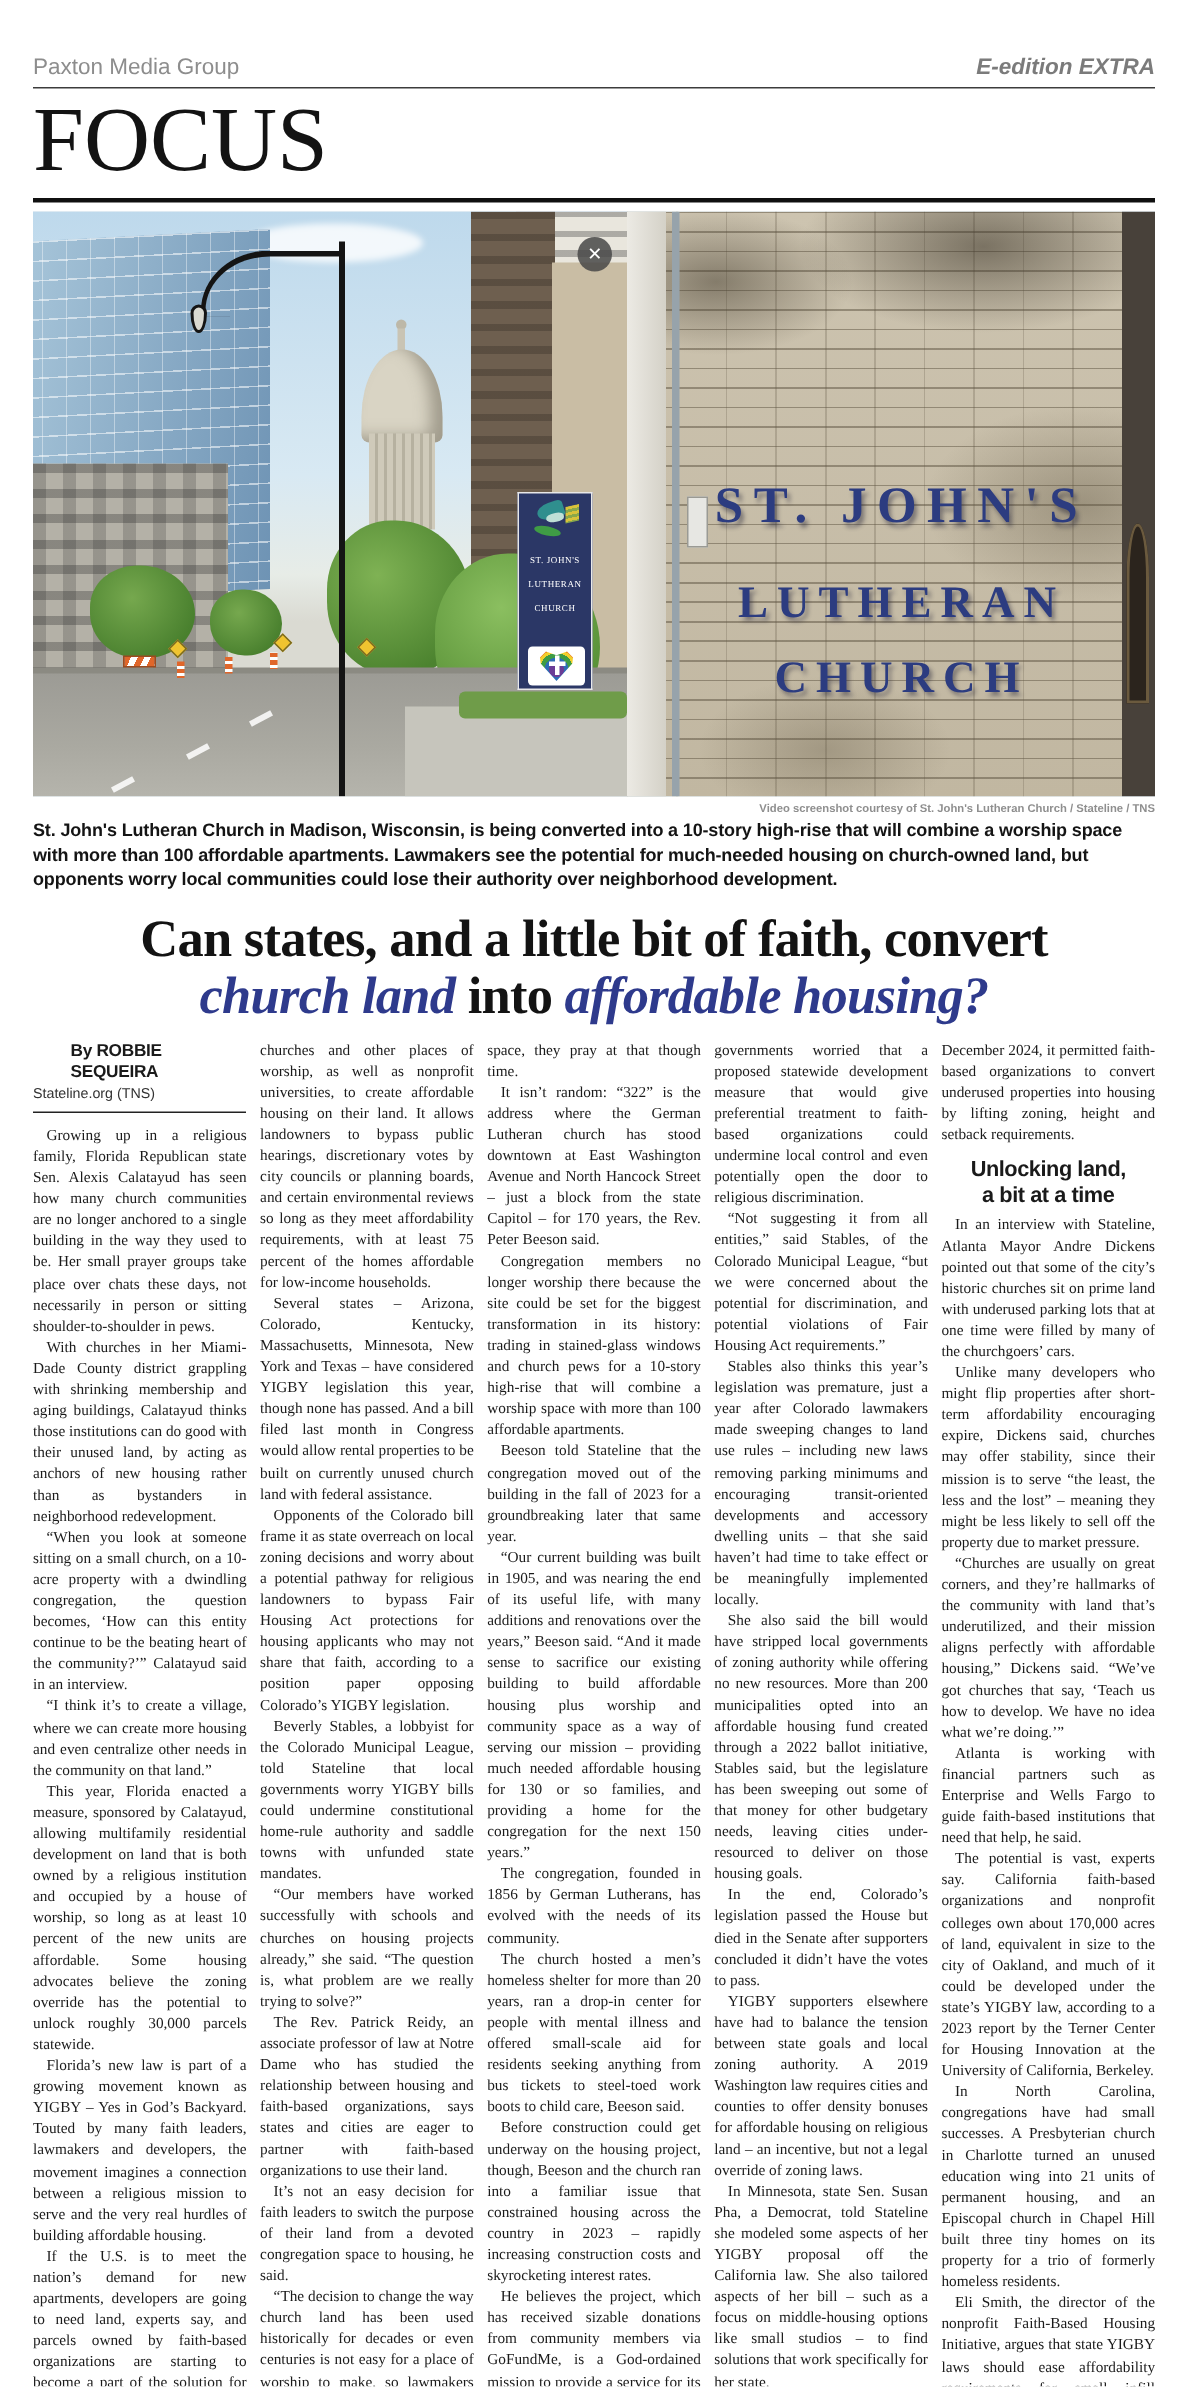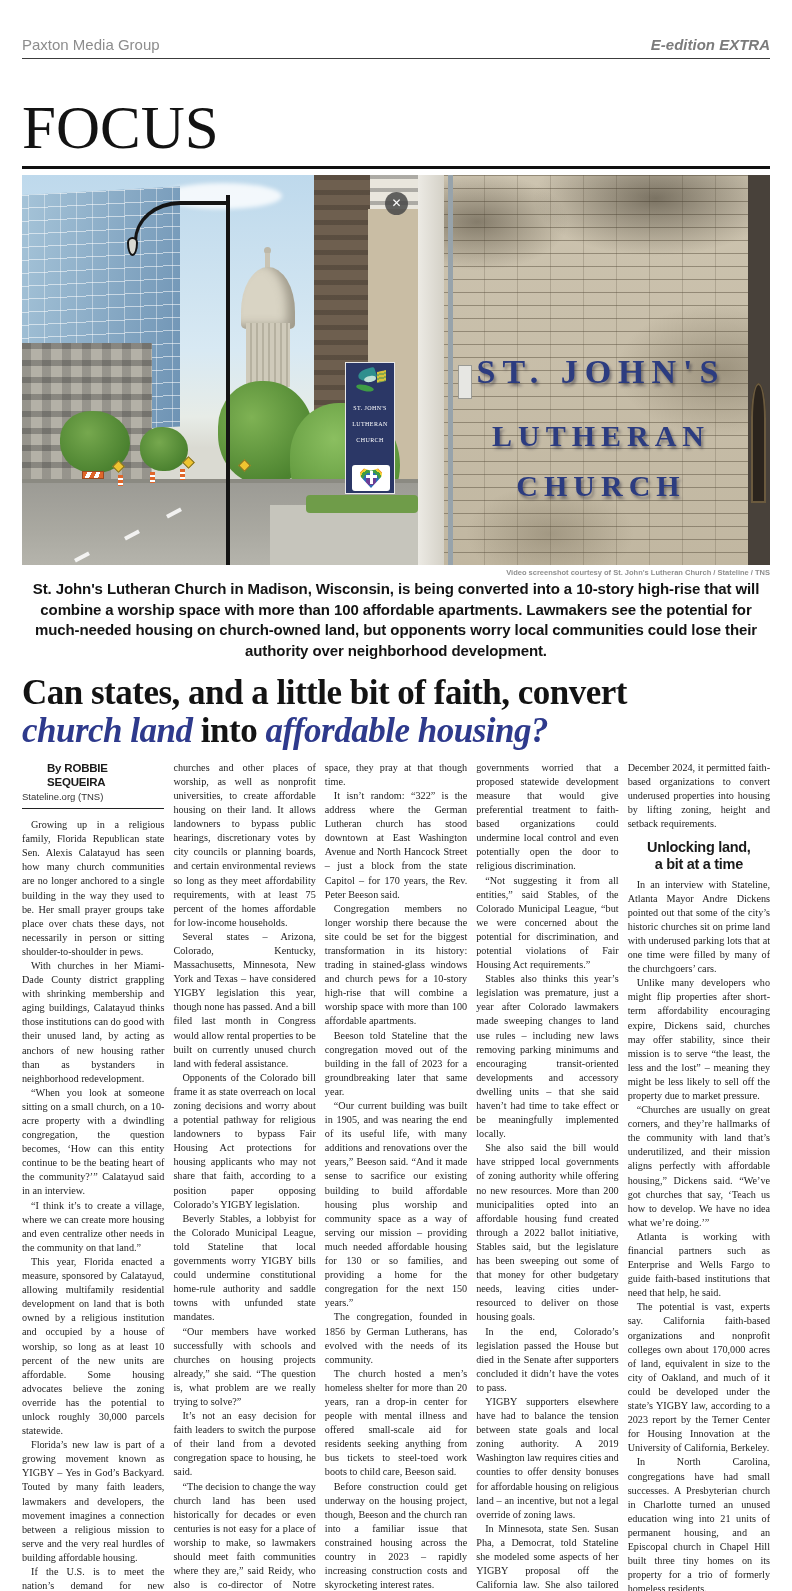--- a/index.html
+++ b/index.html
@@ -9,21 +9,21 @@
   .inner { padding:0 22px; }
 
   
   .mast-row { display:flex; justify-content:space-between; align-items:flex-end;
               padding:36px 0 5px; border-bottom:1px solid #3c3c3c; }
   .publisher { font-family:"Liberation Sans", sans-serif; font-size:15px; color:#8d8d8d; }
   .edition   { font-family:"Liberation Sans", sans-serif; font-size:15px; font-weight:700;
                font-style:italic; color:#7b7b7b; }
   .focus-wrap { border-bottom:3px solid #101010; padding:4px 0 8px; }
   .focus { font-size:61px; line-height:1; font-weight:400; letter-spacing:0; color:#131313;
-           font-family:"Liberation Serif", serif;margin-top:34px; }
+           font-family:"Liberation Serif", serif; }
 
   
   .photo { position:relative; width:748px; height:390px; margin-top:6px; overflow:hidden; background:#cfe0ea; }
   .ph-left { position:absolute; left:0; top:0; width:396px; height:390px; overflow:hidden;
     background:linear-gradient(#bed9ec 0%, #d8e9f3 45%, #e7ece7 62%, #dadad2 70%); }
   .cloud { position:absolute; background:rgba(255,255,255,.8); border-radius:50%; filter:blur(2px); }
   .glass-bldg { position:absolute; left:-10px; top:16px; width:168px; height:240px; transform:skewY(-3deg);
     background:
       repeating-linear-gradient(to bottom, rgba(255,255,255,.55) 0 1px, transparent 1px 13px),
       repeating-linear-gradient(to right, rgba(255,255,255,.4) 0 1px, transparent 1px 16px),
@@ -107,25 +107,25 @@
   .arch { position:absolute; left:3px; top:208px; width:15px; height:120px; background:#2b241d;
     border-radius:50% 50% 0 0 / 30% 30% 0 0;
     box-shadow:inset 0 0 0 2px #6b5a3e; }
   .close-btn { position:absolute; left:363px; top:17px; width:23px; height:23px; border-radius:50%;
     background:rgba(72,72,72,.85); color:#fff; font-family:"Liberation Sans", sans-serif;
     font-size:12px; line-height:23px; text-align:center; cursor:pointer; }
 
   
   .credit { font-family:"Liberation Sans", sans-serif; font-size:7.5px; font-weight:700; color:#8f8f8f;
             text-align:right; margin-top:3px; }
-  .caption { font-family:"Liberation Sans", sans-serif; font-size:15px; font-weight:700; color:#141414;
-             line-height:1.38; margin-top:2px; letter-spacing:-.1px;text-align:center; }
-
-  
-  .headline { margin:12px 0 0; text-align:left; font-family:"Liberation Serif", serif;
+  .caption { font-family:"Liberation Sans", sans-serif; font-size:12px; font-weight:700; color:#141414;
+             line-height:1.38; margin-top:2px; letter-spacing:-.1px; }
+
+  
+  .headline { margin:12px 0 0; text-align:center; font-family:"Liberation Serif", serif;
               font-weight:700; font-size:35px; line-height:1.1; letter-spacing:-.5px; color:#131313; }
   .hl-accent { color:#2e3a8c; font-style:italic; }
 
   
   .article { display:flex; gap:9px; margin-top:10px; height:900px; overflow:hidden; }
   .col { flex:1 1 0; min-width:0; font-size:10.2px; line-height:14.1px; color:#1a1a1a; }
   .byline { border-bottom:1.5px solid #222; padding-bottom:4px; margin-bottom:9px; }
   .byline-author { font-family:"Liberation Sans", sans-serif; font-weight:700; font-size:11.5px; letter-spacing:-.2px;margin-left:25px; }
   .byline-src { font-family:"Liberation Sans", sans-serif; font-size:9.5px; color:#333; margin-top:1px; }
   .para { margin:0; text-indent:9px; text-align:justify; }
@@ -233,20 +233,21 @@
           <p class="para">This year, Florida enacted a measure, sponsored by Calatayud, allowing multifamily residential development on land that is both owned by a religious institution and occupied by a house of worship, so long as at least 10 percent of the new units are affordable. Some housing advocates believe the zoning override has the potential to unlock roughly 30,000 parcels statewide.</p>
           <p class="para">Florida’s new law is part of a growing movement known as YIGBY – Yes in God’s Backyard. Touted by many faith leaders, lawmakers and developers, the movement imagines a connection between a religious mission to serve and the very real hurdles of building affordable housing.</p>
           <p class="para">If the U.S. is to meet the nation’s demand for new apartments, developers are going to need land, experts say, and parcels owned by faith-based organizations are starting to become a part of the solution for some states. At the same time, some skeptics question whether the movement could strip local communities of having a say in neighborhood development.</p>
         </div>
         <div class="col">
           <p class="para cont">churches and other places of worship, as well as nonprofit universities, to create affordable housing on their land. It allows landowners to bypass public hearings, discretionary votes by city councils or planning boards, and certain environmental reviews so long as they meet affordability requirements, with at least 75 percent of the homes affordable for low-income households.</p>
           <p class="para">Several states – Arizona, Colorado, Kentucky, Massachusetts, Minnesota, New York and Texas – have considered YIGBY legislation this year, though none has passed. And a bill filed last month in Congress would allow rental properties to be built on currently unused church land with federal assistance.</p>
           <p class="para">Opponents of the Colorado bill frame it as state overreach on local zoning decisions and worry about a potential pathway for religious landowners to bypass Fair Housing Act protections for housing applicants who may not share that faith, according to a position paper opposing Colorado’s YIGBY legislation.</p>
           <p class="para">Beverly Stables, a lobbyist for the Colorado Municipal League, told Stateline that local governments worry YIGBY bills could undermine constitutional home-rule authority and saddle towns with unfunded state mandates.</p>
           <p class="para">“Our members have worked successfully with schools and churches on housing projects already,” she said. “The question is, what problem are we really trying to solve?”</p>
+          <p class="para">The Rev. Patrick Reidy, an associate professor of law at Notre Dame who has studied the relationship between housing and faith-based organizations, says states and cities are eager to partner with faith-based organizations to use their land.</p>
           <p class="para">It’s not an easy decision for faith leaders to switch the purpose of their land from a devoted congregation space to housing, he said.</p>
           <p class="para">“The decision to change the way church land has been used historically for decades or even centuries is not easy for a place of worship to make, so lawmakers should meet faith communities where they are,” said Reidy, who also is co-director of Notre Dame’s Church Properties Initiative.</p>
         </div>
         <div class="col">
           <p class="para cont">space, they pray at that though time.</p>
           <p class="para">It isn’t random: “322” is the address where the German Lutheran church has stood downtown at East Washington Avenue and North Hancock Street – just a block from the state Capitol – for 170 years, the Rev. Peter Beeson said.</p>
           <p class="para">Congregation members no longer worship there because the site could be set for the biggest transformation in its history: trading in stained-glass windows and church pews for a 10-story high-rise that will combine a worship space with more than 100 affordable apartments.</p>
           <p class="para">Beeson told Stateline that the congregation moved out of the building in the fall of 2023 for a groundbreaking later that same year.</p>
           <p class="para">“Our current building was built in 1905, and was nearing the end of its useful life, with many additions and renovations over the years,” Beeson said. “And it made sense to sacrifice our existing building to build affordable housing plus worship and community space as a way of serving our mission – providing much needed affordable housing for 130 or so families, and providing a home for the congregation for the next 150 years.”</p>
           <p class="para">The congregation, founded in 1856 by German Lutherans, has evolved with the needs of its community.</p>

